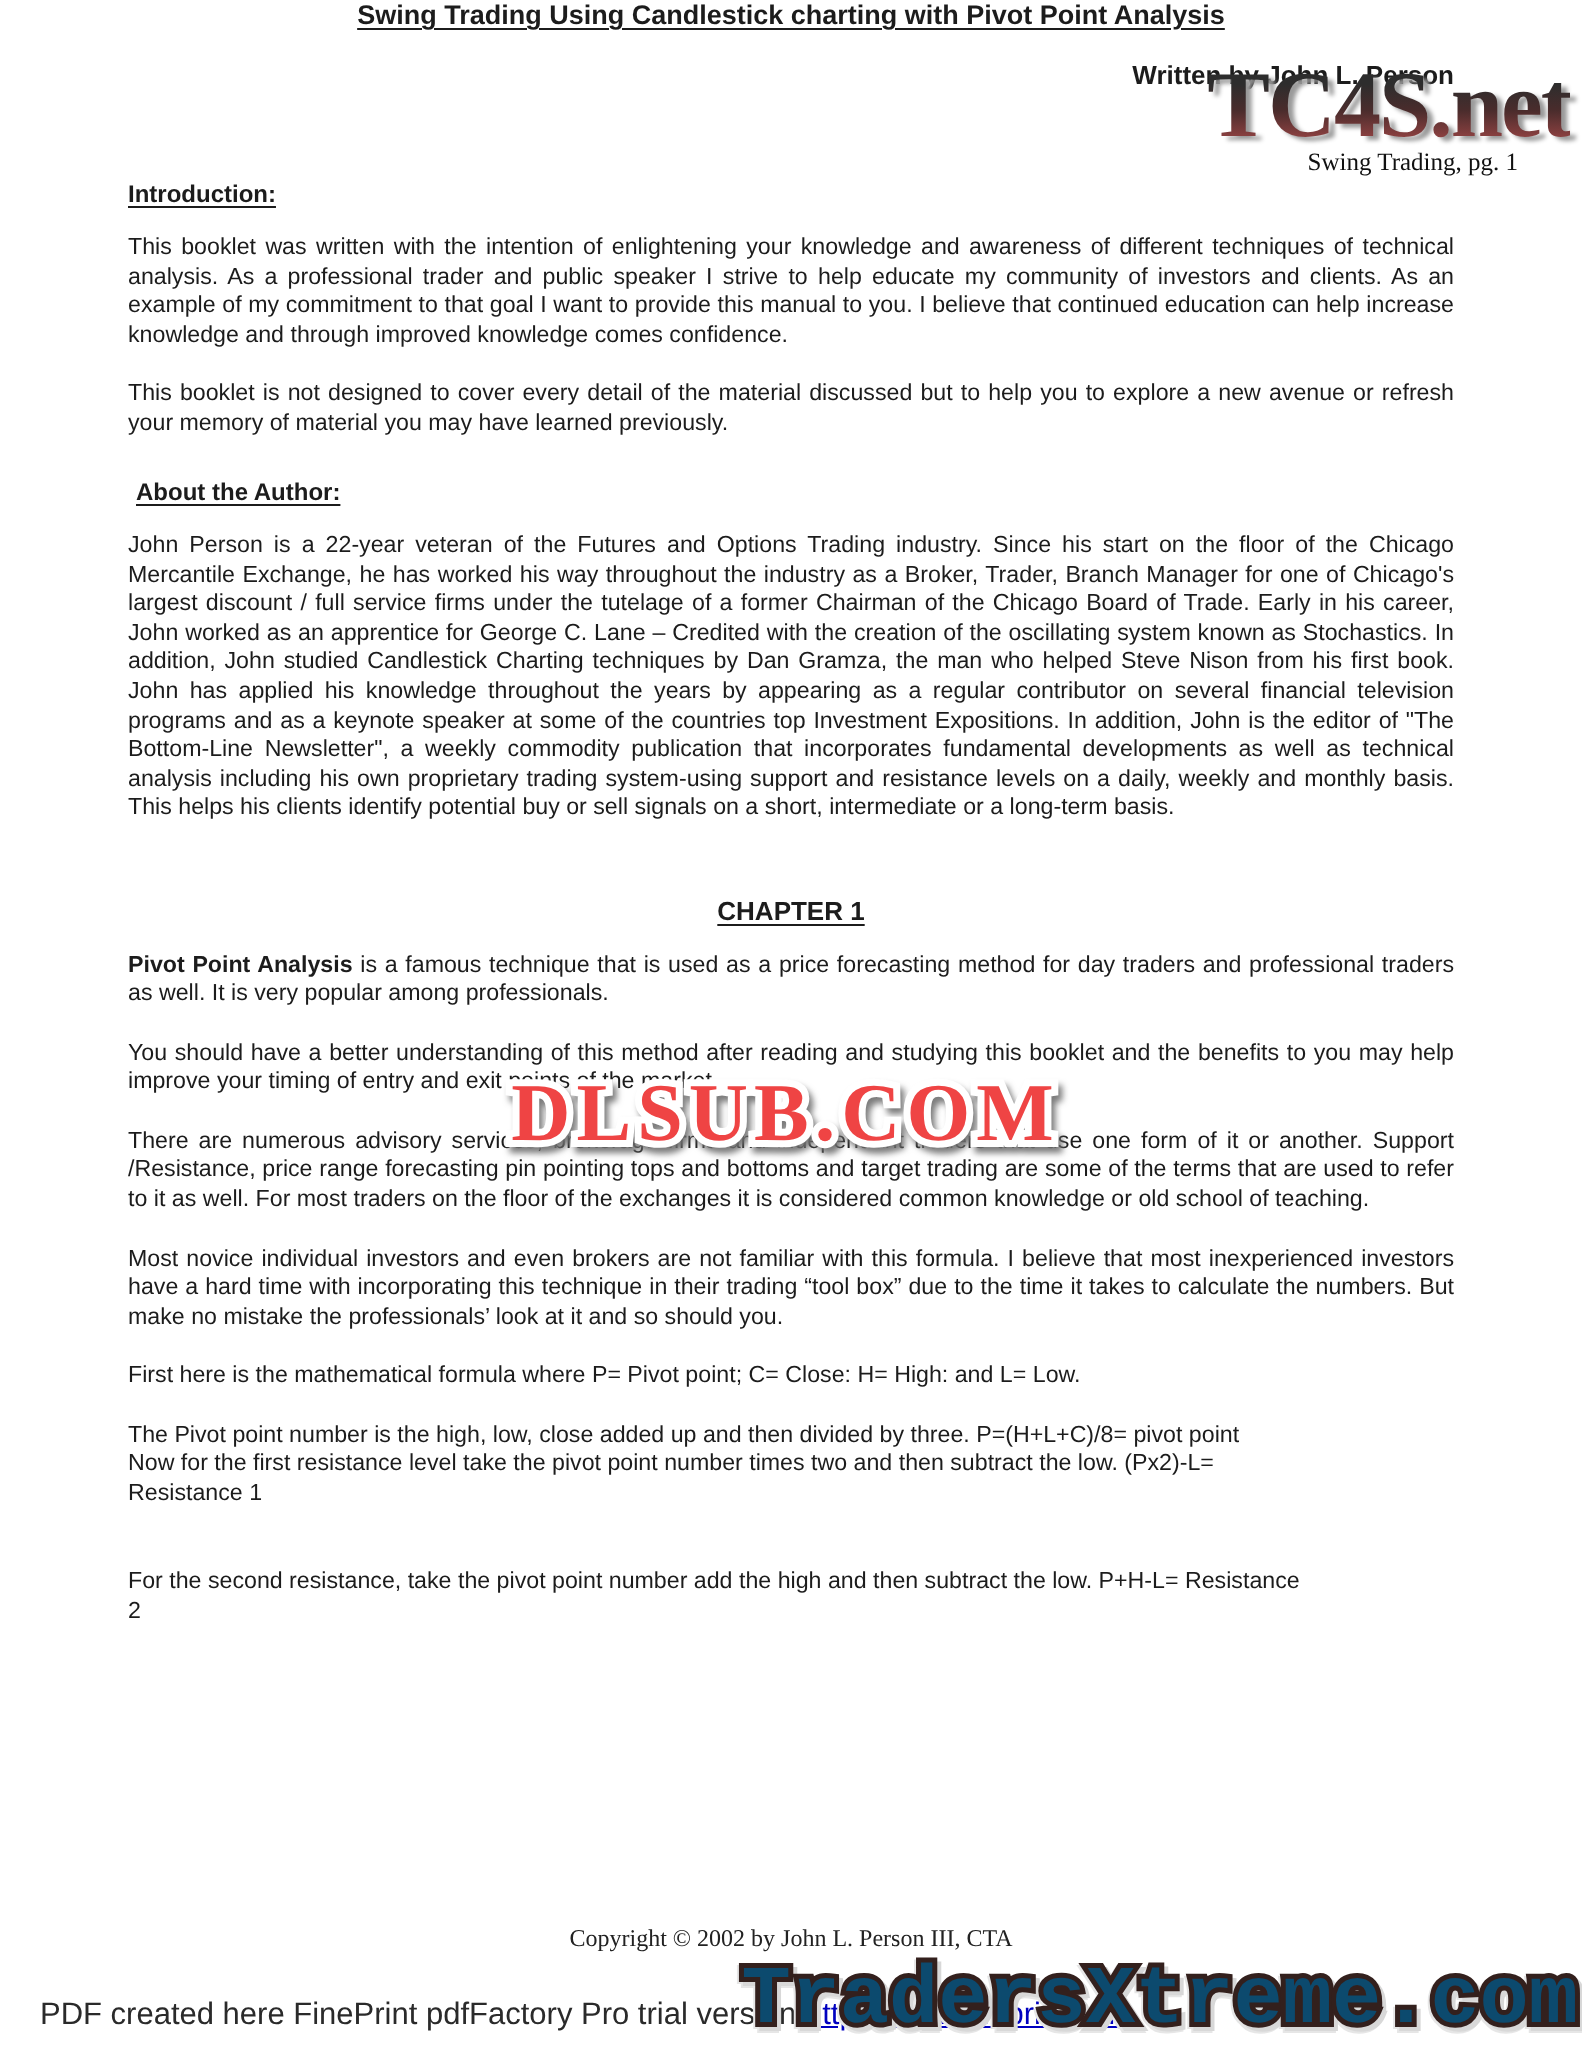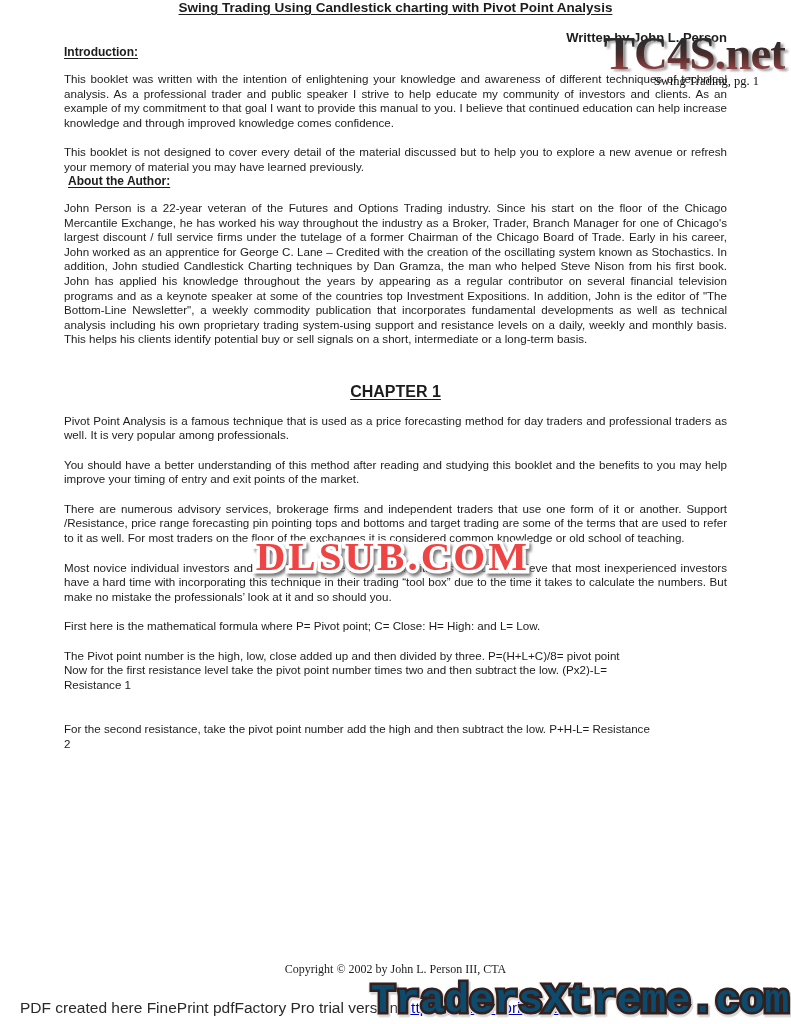--- a/index.html
+++ b/index.html
@@ -55,37 +55,37 @@
   .byline {
     margin-top: 15px;
     text-align: right;
     font-size: 13px;
     font-weight: bold;
   }
   .heading {
     font-size: 12px;
     font-weight: bold;
   }
-  .h-intro { }
-  .h-about { padding-left: 4px; }
+  .h-intro { margin-top: 45px; }
+  .h-about { margin-top: 20px; padding-left: 4px; }
   .para {
     margin-top: 13px;
     font-size: 11.6px;
     line-height: 14.55px;
     text-align: justify;
   }
   .para.gap { margin-top: 15px; }
   .para.biggap { margin-top: 30px; }
   .para.nojust { text-align: left; }
   .para .line { display: block; }
-  .lead-bold { font-weight: normal; }
+  .lead-bold { font-weight: bold; }
   .chapter {
     margin-top: 36px;
     text-align: center;
-    font-size: 16px;
+    font-size: 13px;
     font-weight: bold;
   }
   
   .dlsub {
     position: absolute;
     top: 488px;
     left: 50%;
     transform: translateX(-51%);
     z-index: 2;
     font-family: Liberation Serif, serif;

